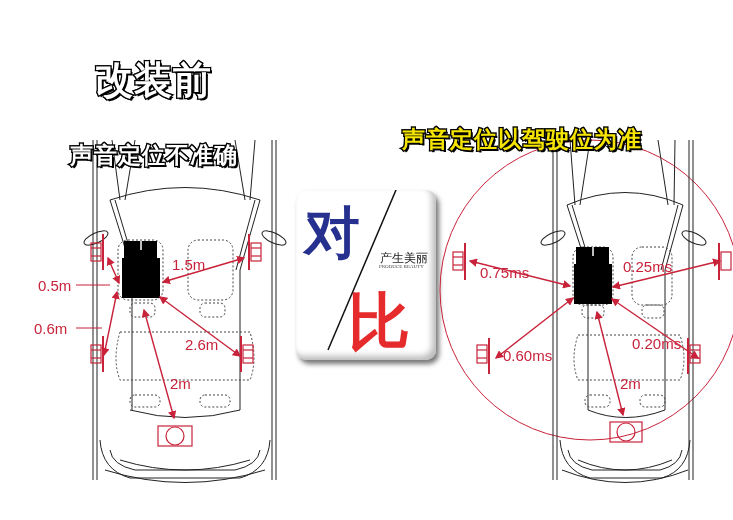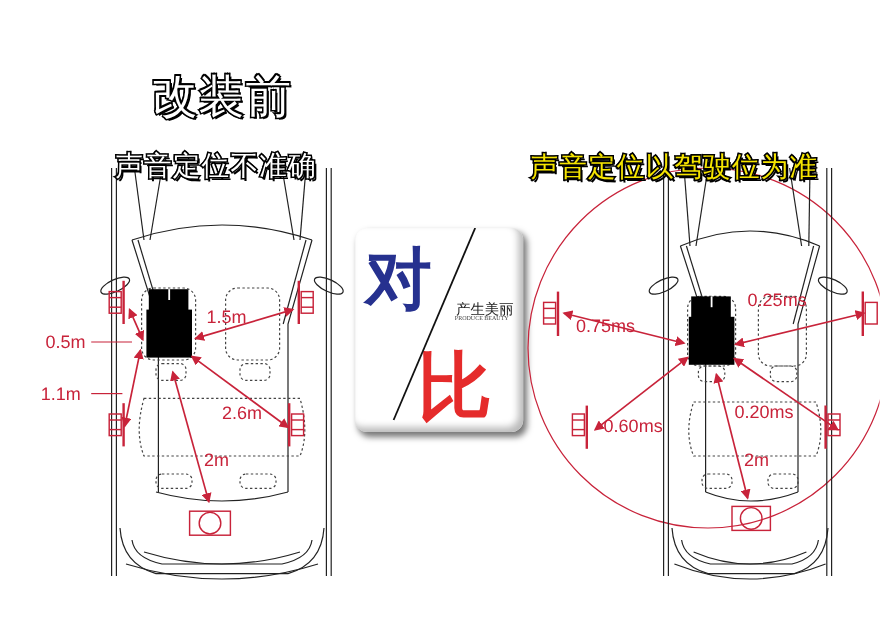--- a/index.html
+++ b/index.html
@@ -1,18 +1,18 @@
 <!DOCTYPE html>
 <html><head>
 <meta charset="utf-8">
 <style>
   html,body{margin:0;padding:0;background:#fff;}
   body{width:733px;height:520px;position:relative;overflow:hidden;font-family:"DejaVu Sans",sans-serif;}
   .panel{position:absolute;top:0;height:520px;}
-  .title{position:absolute;font-weight:normal;text-align:center;white-space:nowrap;letter-spacing:1px;}
+  .title{position:absolute;font-weight:bold;white-space:nowrap;letter-spacing:1px;}
   .title-main{font-size:38px;}
   .title-sub{font-size:23px;}
   .t-white{color:#fff;-webkit-text-stroke:2.5px #000;paint-order:stroke fill;text-shadow:2px 2px 0 #000,-1px -1px 0 #000,1px -1px 0 #000,-1px 1px 0 #000;}
   .t-yellow{color:#f5e400;-webkit-text-stroke:2.5px #000;paint-order:stroke fill;text-shadow:2px 2px 0 #000,-1px -1px 0 #000,1px -1px 0 #000,-1px 1px 0 #000;}
   svg{position:absolute;left:0;top:0;}
   .lbl{position:absolute;color:#c8233a;font-size:15px;font-family:"Liberation Sans",sans-serif;white-space:nowrap;}
   .badge{position:absolute;left:296px;top:190px;width:140px;height:170px;background:#fff;border-radius:10px;box-shadow:3px 4px 5px #777, inset -4px -4px 6px #bbb;}
   .badge .dui{position:absolute;left:8px;top:6px;font-size:56px;font-weight:bold;color:#26318f;font-family:"DejaVu Sans",sans-serif;}
   .badge .bi{position:absolute;left:52px;top:90px;font-size:62px;font-weight:bold;color:#e52b2b;font-family:"DejaVu Sans",sans-serif;}
   .badge .slogan-cn{position:absolute;left:84px;top:60px;font-size:12px;color:#222;}
@@ -111,23 +111,23 @@
       <line x1="163" y1="282" x2="244" y2="258"></line>
       <line x1="160" y1="297" x2="240" y2="356"></line>
       <line x1="144" y1="310" x2="174" y2="418"></line>
     </g>
     <g stroke="#c8233a" stroke-width="1">
       <line x1="76" y1="285" x2="110" y2="285"></line>
       <line x1="76" y1="328" x2="102" y2="328"></line>
     </g>
   </svg>
   <div class="title title-main t-white" style="left:95px;top:55px;width:180px;">改装前</div>
-  <div class="title title-sub t-white" style="left:70px;top:123px;width:220px;">声音定位不准确</div>
+  <div class="title title-sub t-white" style="left:70px;top:140px;width:220px;">声音定位不准确</div>
   <div class="lbl" style="left:38px;top:277px;">0.5m</div>
-  <div class="lbl" style="left:34px;top:320px;">1.1m</div>
+  <div class="lbl" style="left:34px;top:320px;">0.6m</div>
   <div class="lbl" style="left:172px;top:256px;">1.5m</div>
   <div class="lbl" style="left:185px;top:336px;">2.6m</div>
   <div class="lbl" style="left:170px;top:375px;">2m</div>
 </div>
 
 <div class="badge">
   <div class="dui">对</div>
   <div class="bi">比</div>
   <svg width="140" height="170">
       <line x1="100" y1="0" x2="32" y2="160" stroke="#111" stroke-width="1.5"></line>
@@ -216,16 +216,16 @@
       <line x1="40" y1="261" x2="140" y2="286"></line>
       <line x1="66" y1="358" x2="143" y2="298"></line>
       <line x1="290" y1="261" x2="183" y2="287"></line>
       <line x1="268" y1="358" x2="182" y2="299"></line>
       <line x1="167" y1="312" x2="193" y2="415"></line>
     </g>
   </svg>
   <div class="title title-sub t-yellow" style="left:-28px;top:124px;width:320px;">声音定位以驾驶位为准</div>
   <div class="lbl" style="left:50px;top:264px;">0.75ms</div>
   <div class="lbl" style="left:73px;top:347px;">0.60ms</div>
-  <div class="lbl" style="left:193px;top:242px;">0.25ms</div>
-  <div class="lbl" style="left:182px;top:335px;">0.20ms</div>
+  <div class="lbl" style="left:193px;top:258px;">0.25ms</div>
+  <div class="lbl" style="left:202px;top:335px;">0.20ms</div>
   <div class="lbl" style="left:190px;top:375px;">2m</div>
 </div>
 
 </body></html>

